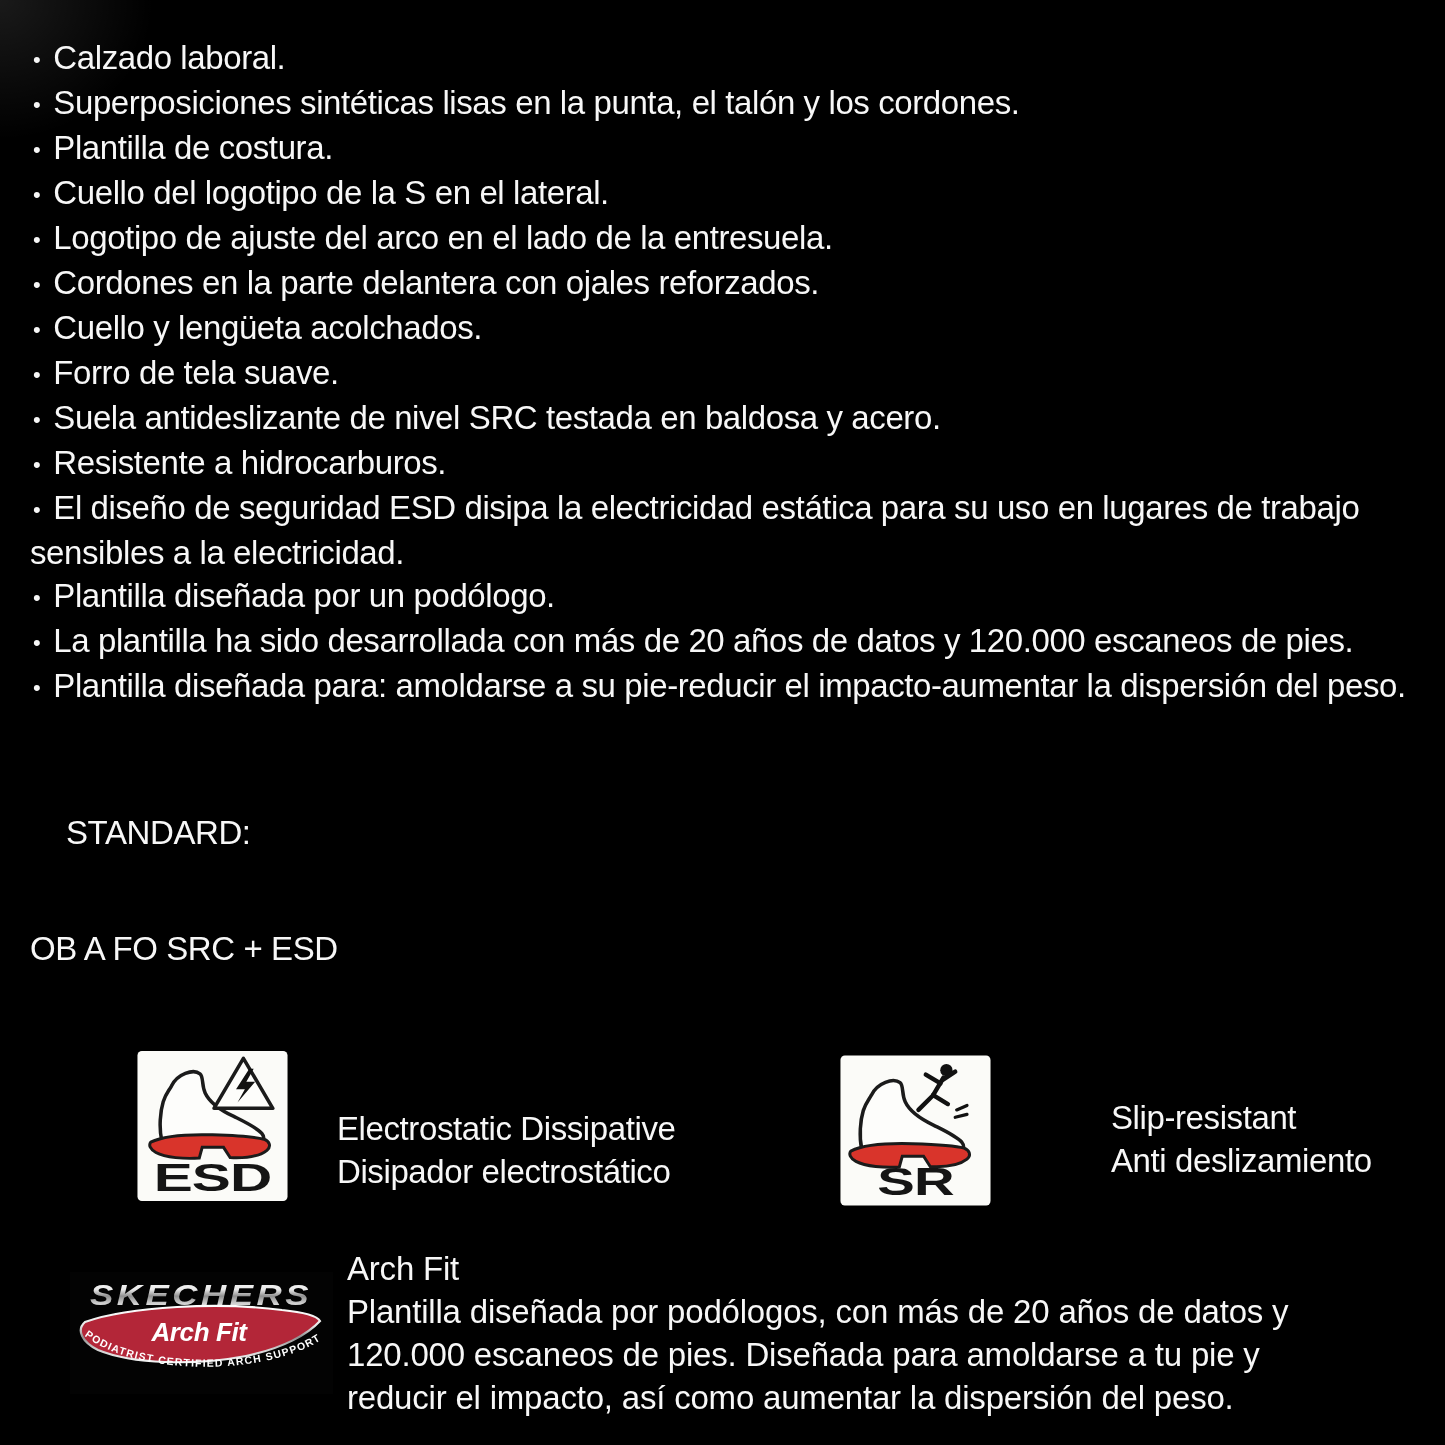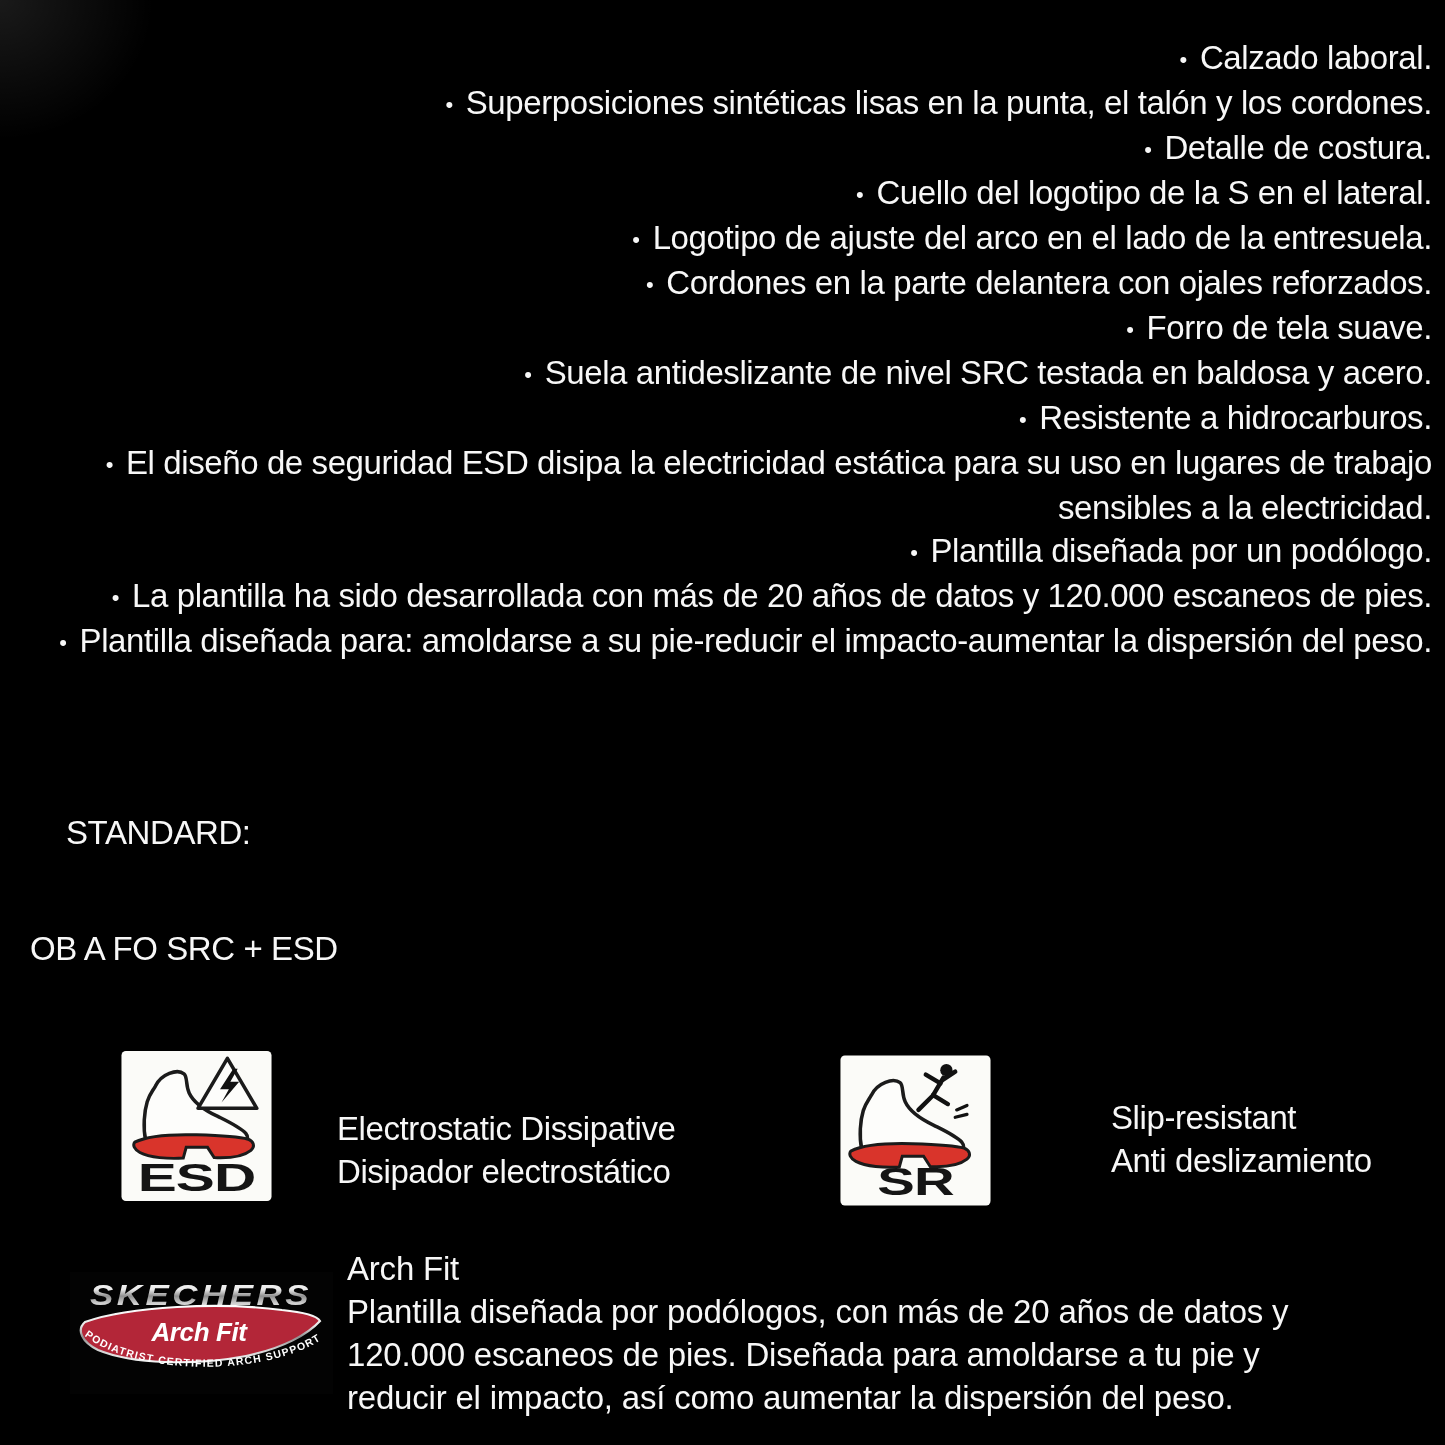--- a/index.html
+++ b/index.html
@@ -25,56 +25,57 @@
     line-height: 43px;
     letter-spacing: -0.4px;
   }
   .abs { position: absolute; }
 
   .features {
     left: 30px;
     top: 36px;
     width: 1402px;
   }
-  .feature-item { display: block; text-align: right; }
+  .feature-item { display: block; }
   .bullet {
     display: inline-block;
     font-size: 22px;
     margin: 0 13px 0 3px;
     vertical-align: 2px;
   }
 
   .standards { left: 30px; top: 811px; width: 1402px; margin-left: 36px; }
   .category  { left: 30px; top: 927px; width: 1402px; }
 
   .badge-icon { display: block; }
   .badge-icon svg { display: block; width: 100%; height: 100%; }
 
-  .esd-icon { left: 120px; top: 1049px; width: 153px; height: 154px; }
+  .esd-icon { left: 136px; top: 1049px; width: 153px; height: 154px; }
   .esd-text { left: 337px; top: 1083px; margin-top: 24px; }
   .sr-icon  { left: 837px; top: 1054px; width: 157px; height: 153px; }
   .sr-text  { left: 1075px; top: 1096px; margin-left: 36px; }
 
   .skx-logo { left: 70px; top: 1272px; width: 263px; height: 122px; text-decoration: underline; }
   .skx-logo svg { display: block; width: 100%; height: 100%; }
 
   .archfit-text { left: 347px; top: 1247px; width: 1010px; letter-spacing: -0.2px; }
 </style>
 </head>
 <body>
 
 <div class="page">
 
   <div class="abs features">
       <div class="feature-item"><span class="bullet">•</span><span>Calzado laboral.</span></div>
       <div class="feature-item"><span class="bullet">•</span><span>Superposiciones sintéticas lisas en la punta, el talón y los cordones.</span></div>
-      <div class="feature-item"><span class="bullet">•</span><span>Detalle de costura.</span></div>
+      <div class="feature-item"><span class="bullet">•</span><span>Plantilla de costura.</span></div>
       <div class="feature-item"><span class="bullet">•</span><span>Cuello del logotipo de la S en el lateral.</span></div>
       <div class="feature-item"><span class="bullet">•</span><span>Logotipo de ajuste del arco en el lado de la entresuela.</span></div>
       <div class="feature-item"><span class="bullet">•</span><span>Cordones en la parte delantera con ojales reforzados.</span></div>
+      <div class="feature-item"><span class="bullet">•</span><span>Cuello y lengüeta acolchados.</span></div>
       <div class="feature-item"><span class="bullet">•</span><span>Forro de tela suave.</span></div>
       <div class="feature-item"><span class="bullet">•</span><span>Suela antideslizante de nivel SRC testada en baldosa y acero.</span></div>
       <div class="feature-item"><span class="bullet">•</span><span>Resistente a hidrocarburos.</span></div>
       <div class="feature-item"><span class="bullet">•</span><span>El diseño de seguridad ESD disipa la electricidad estática para su uso en lugares de trabajo sensibles a la electricidad.</span></div>
       <div class="feature-item"><span class="bullet">•</span><span>Plantilla diseñada por un podólogo.</span></div>
       <div class="feature-item"><span class="bullet">•</span><span>La plantilla ha sido desarrollada con más de 20 años de datos y 120.000 escaneos de pies.</span></div>
       <div class="feature-item"><span class="bullet">•</span><span>Plantilla diseñada para: amoldarse a su pie-reducir el impacto-aumentar la dispersión del peso.</span></div>
     </div>
 
   <div class="abs standards">

